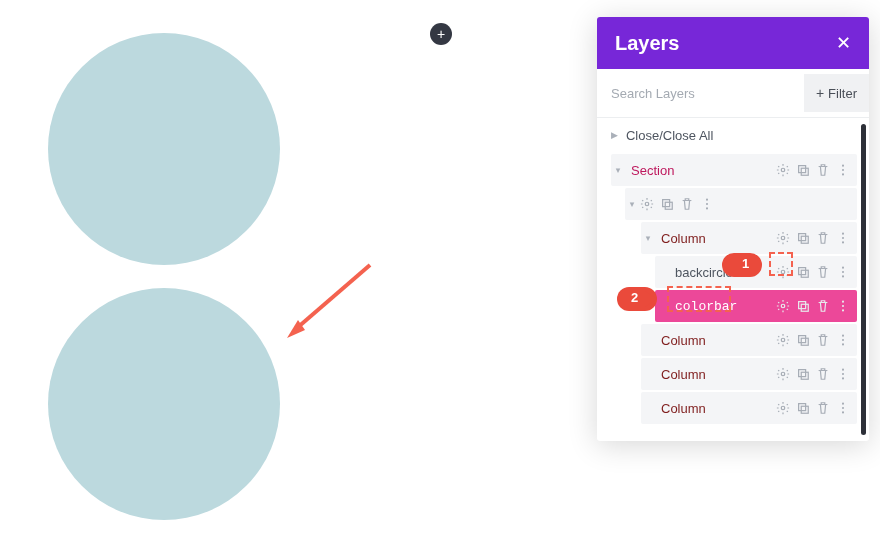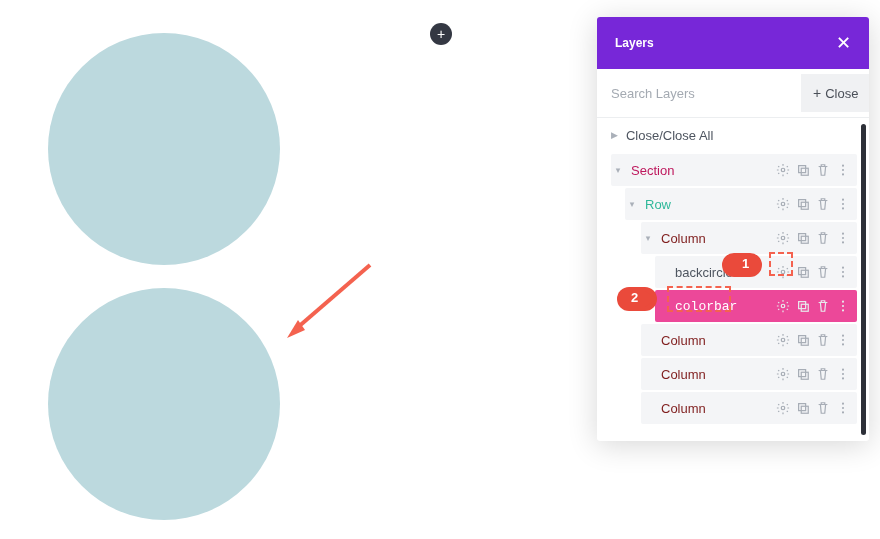--- a/index.html
+++ b/index.html
@@ -90,21 +90,21 @@
     }
     .panel-header {
       background: #7c2cd6;
       background: #7727d8;
       color: #fff;
       height: 52px;
       display: flex;
       align-items: center;
       padding: 0 18px;
     }
-    .panel-title { font-size: 12px; font-weight: 600; flex: 1; }
+    .panel-title { font-size: 20px; font-weight: 600; flex: 1; }
     .close-btn { font-size: 18px; cursor: pointer; }
 
     .search-row {
       display: flex;
       align-items: center;
       height: 49px;
       border-bottom: 1px solid #eceef0;
       background: #fff;
     }
     .search-input {
@@ -225,21 +225,21 @@
 <div class="panel">
   <div class="panel-header">
     <div class="panel-title">Layers</div>
     <div class="close-btn">✕</div>
   </div>
 
   <div class="search-row">
     <input class="search-input" placeholder="Search Layers" style="">
     <button class="filter-btn">
       <span class="plus">+</span>
-      <span>Close</span>
+      <span>Filter</span>
     </button>
   </div>
 
   <div class="body-scroll">
 
     <div class="oc-row">
       <span class="tri">▶</span>
       <span>Close/Close All</span>
     </div>
 
@@ -269,21 +269,20 @@
               <circle cx="8" cy="3" r="1.2"></circle>
               <circle cx="8" cy="8" r="1.2"></circle>
               <circle cx="8" cy="13" r="1.2"></circle>
             </svg>
           </span>
       </div>
     </div>
 
     <div class="layer-row row-row">
       <div class="pre-caret">▾</div>
-      <div class="name">Row</div>
       <div class="actions">
         <span class="ic">
             <svg viewBox="0 0 16 16" fill="none" stroke="currentColor" stroke-width="1.4">
               <circle cx="8" cy="8" r="2"></circle>
               <path d="M8 1v2M8 13v2M2.5 3.5l1.2 1.2M12.3 11.3l1.2 1.2M1 8h2M13 8h2M2.5 12.5l1.2-1.2M12.3 4.7l1.2-1.2"></path>
             </svg>
           </span>
         <span class="ic">
             <svg viewBox="0 0 16 16" fill="none" stroke="currentColor" stroke-width="1.4">
               <rect x="3" y="3" width="8" height="8"></rect>

